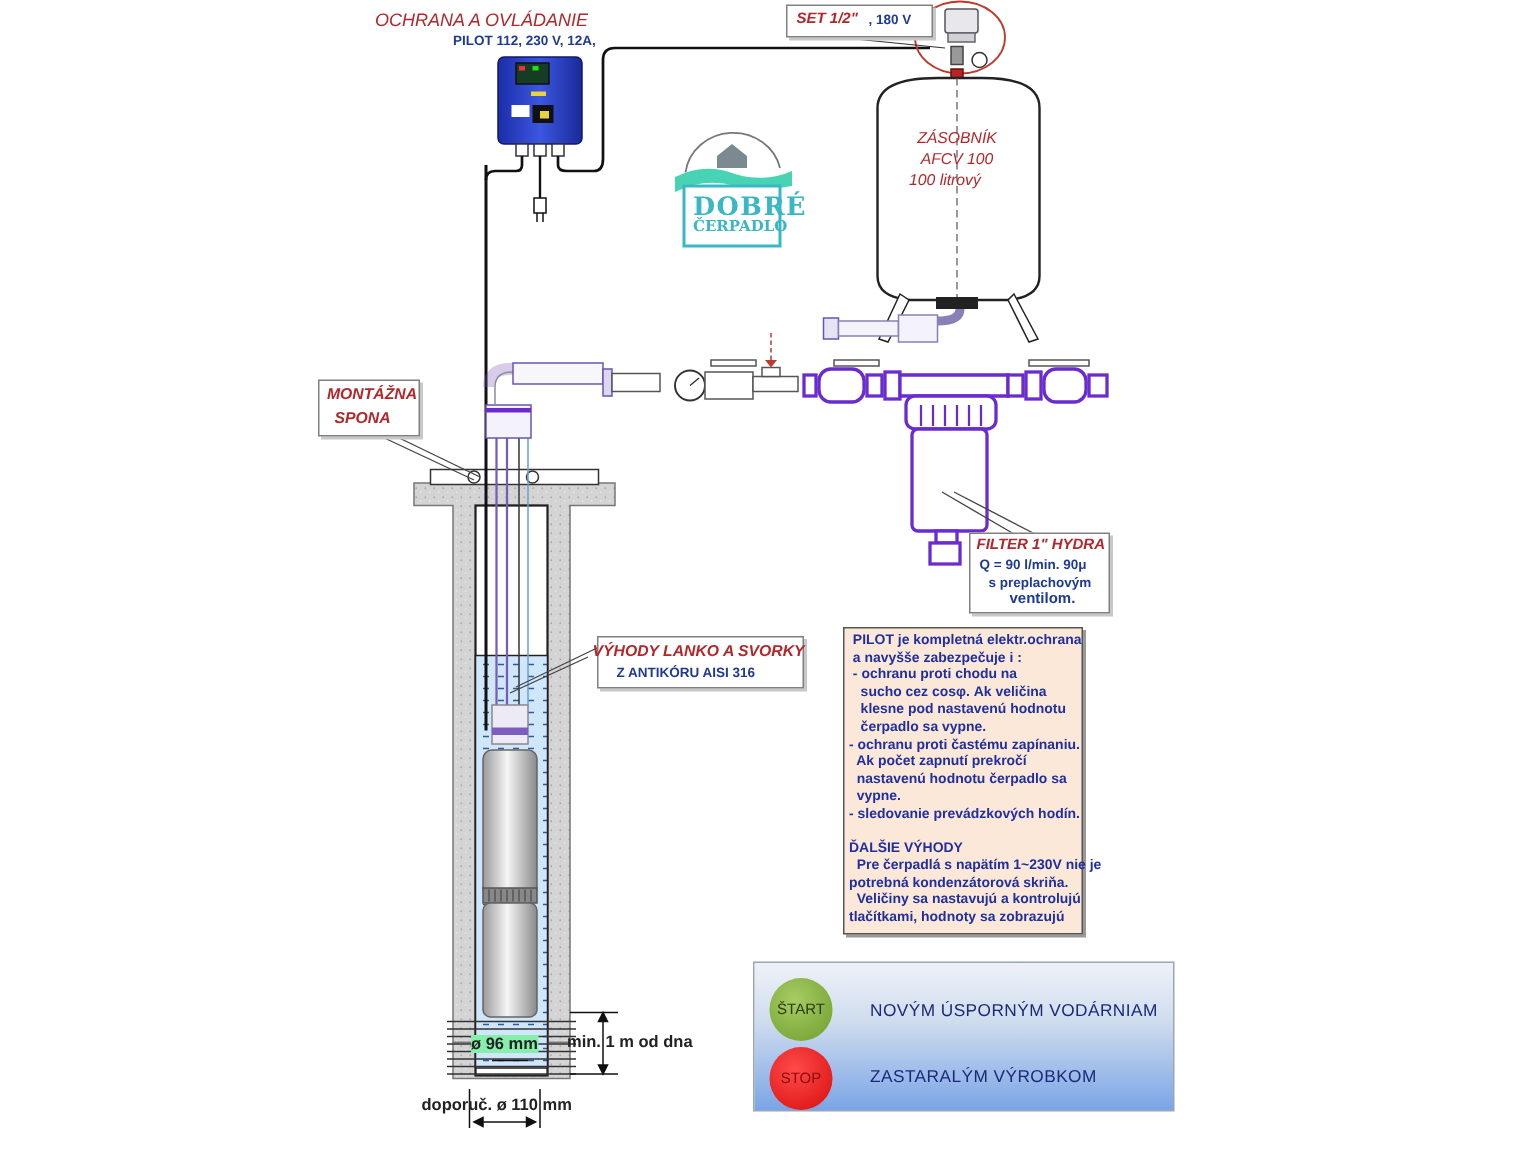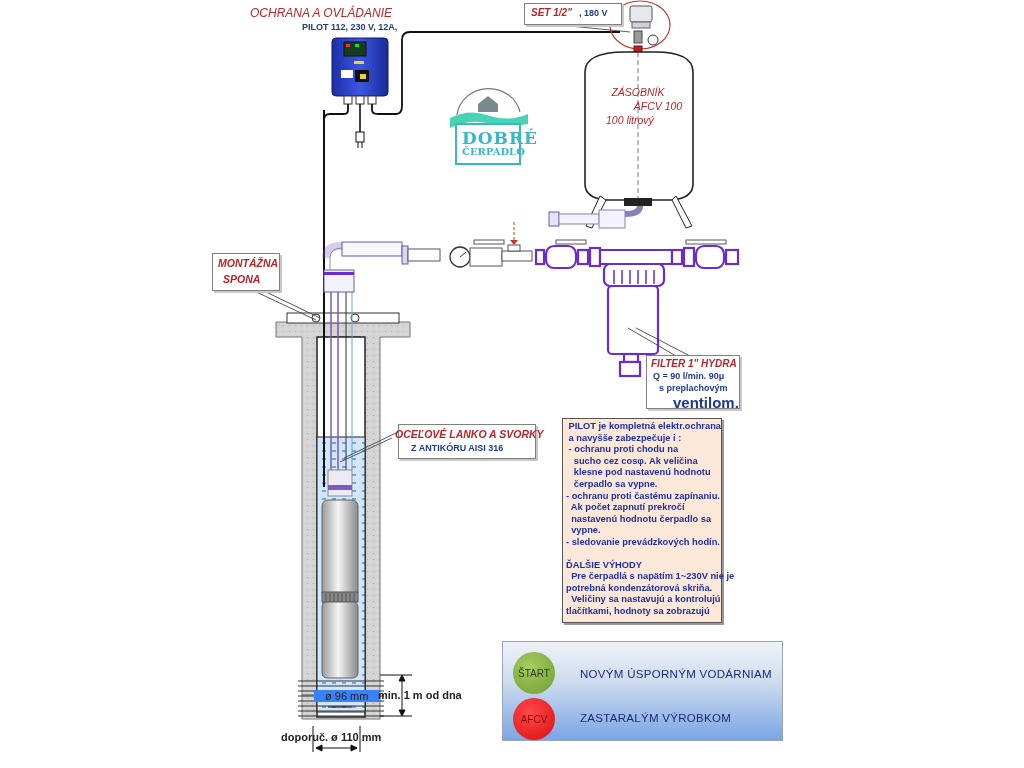--- a/index.html
+++ b/index.html
@@ -207,40 +207,40 @@
 
 <div class="lbl red-it" style="left:250px;top:6px;font-size:12px;">OCHRANA A OVLÁDANIE</div>
 <div class="lbl blue-b" style="left:270px;top:22px;font-size:9px;padding-left:32px;">PILOT 112, 230 V, 12A,</div>
 
 <div class="callout" style="left:524px;top:3px;width:96px;height:20px;">
   <span class="lbl red-it" style="left:6px;top:3px;font-size:10px;font-weight:bold;">SET 1/2"</span>
   <span class="lbl blue-b" style="left:54px;top:4px;font-size:9px;">, 180 V</span>
 </div>
 
 <div class="lbl red-it" style="left:610px;top:86px;font-size:10.5px;width:56px;text-align:center;">ZÁSOBNÍK</div>
-<div class="lbl red-it" style="left:610px;top:100px;font-size:10.5px;width:56px;text-align:center;margin-left:20px;">AFCV 100</div>
+<div class="lbl red-it" style="left:610px;top:100px;font-size:10.5px;width:56px;text-align:center;">AFCV 100</div>
 <div class="lbl red-it" style="left:606px;top:114px;font-size:10.5px;width:64px;text-align:left;">100 litrový</div>
 
 <div class="lbl" style="left:462px;top:128px;font-size:17px;font-weight:bold;color:#39b7c4;font-family:'DejaVu Serif',serif;letter-spacing:1px;">DOBRÉ</div>
 <div class="lbl" style="left:462px;top:146px;font-size:10px;font-weight:bold;color:#39b7c4;font-family:'DejaVu Serif',serif;">ČERPADLO</div>
 
 <div class="callout" style="left:212px;top:253px;width:66px;height:36px;">
   <div class="lbl red-it" style="left:5px;top:3px;font-size:10.5px;font-weight:bold;">MONTÁŽNA</div>
   <div class="lbl red-it" style="left:10px;top:19px;font-size:10.5px;font-weight:bold;">SPONA</div>
 </div>
 
 <div class="callout" style="left:646px;top:355px;width:92px;height:52px;">
   <div class="lbl red-it" style="left:4px;top:2px;font-size:10px;font-weight:bold;">FILTER 1" HYDRA</div>
   <div class="lbl blue-b" style="left:6px;top:15px;font-size:9px;">Q = 90 l/min. 90μ</div>
   <div class="lbl blue-b" style="left:12px;top:27px;font-size:9px;">s preplachovým</div>
-  <div class="lbl blue-b" style="left:26px;top:38px;font-size:15px;">ventilom.</div>
+  <div class="lbl blue-b" style="left:26px;top:38px;font-size:10px;">ventilom.</div>
 </div>
 
 <div class="callout" style="left:398px;top:424px;width:136px;height:33px;">
-  <div class="lbl red-it" style="left:-4px;top:3px;font-size:10.5px;font-weight:bold;">OCEĽOVÉ LANKO A SVORKY</div>
+  <div class="lbl red-it" style="left:-4px;top:3px;font-size:10.5px;font-weight:bold;">VÝHODY LANKO A SVORKY</div>
   <div class="lbl blue-b" style="left:12px;top:18px;font-size:9px;">Z ANTIKÓRU AISI 316</div>
 </div>
 
 <div class="info-box">
   <div> PILOT je kompletná elektr.ochrana</div>
   <div> a navyšše zabezpečuje i :</div>
   <div> - ochranu proti chodu na</div>
   <div>   sucho cez cosφ. Ak veličina</div>
   <div>   klesne pod nastavenú hodnotu</div>
   <div>   čerpadlo sa vypne.</div>
@@ -250,26 +250,26 @@
   <div>  vypne.</div>
   <div>- sledovanie prevádzkových hodín.</div>
   <div style="height:11px;"></div>
   <div>ĎALŠIE VÝHODY</div>
   <div>  Pre čerpadlá s napätím 1~230V nie je</div>
   <div>potrebná kondenzátorová skriňa.</div>
   <div>  Veličiny sa nastavujú a kontrolujú</div>
   <div>tlačítkami, hodnoty sa zobrazujú</div>
 </div>
 
-<div class="lbl" style="left:314px;top:690px;font-size:11px;font-weight:normal;color:#222;background:#3b82f6;padding:0 11px;">ø 96 mm</div>
+<div class="lbl" style="left:314px;top:690px;font-size:11px;font-weight:bold;color:#222;background:#86efac;padding:0 0;">ø 96 mm</div>
 <div class="lbl" style="left:378px;top:689px;font-size:11px;font-weight:bold;color:#222;">min. 1 m od dna</div>
 <div class="lbl" style="left:281px;top:731px;font-size:11px;font-weight:bold;color:#222;">doporuč. ø 110 mm</div>
 
 <div class="banner">
   <div class="circ" style="left:10px;top:10px;background:radial-gradient(circle at 40% 35%, #a7cc63, #6f9d2d);color:#2a3a12;">
     <span>ŠTART</span>
   </div>
   <div class="banner-text" style="left:66px;top:26px;">NOVÝM  ÚSPORNÝM  VODÁRNIAM</div>
   <div class="circ" style="left:10px;top:56px;background:radial-gradient(circle at 40% 35%, #ff4a4a, #d90d0d);color:#8a0a0a;">
-    <span>AFCV</span>
+    <span>STOP</span>
   </div>
   <div class="banner-text" style="left:66px;top:70px;">ZASTARALÝM  VÝROBKOM</div>
 </div>
 
 </body></html>

